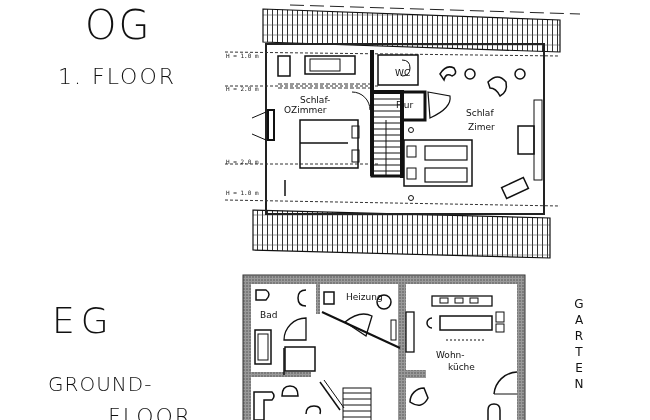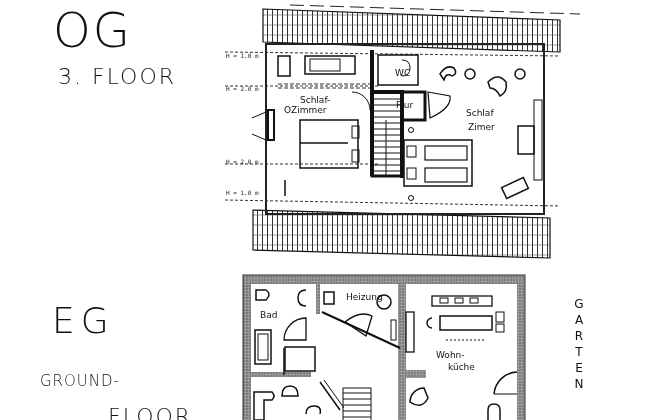--- a/index.html
+++ b/index.html
@@ -1,33 +1,33 @@
 <!DOCTYPE html>
 <html><head>
 <meta charset="utf-8">
 <style>
   html,body{margin:0;padding:0;background:#fff;}
   body{width:650px;height:420px;position:relative;overflow:hidden;font-family:"DejaVu Sans",sans-serif;color:#111;}
   .hand{position:absolute;font-family:"DejaVu Sans",sans-serif;font-weight:300;color:#111;letter-spacing:1px;}
-  .og{left:53px;top:2px;font-size:48px;letter-spacing:2px;text-align:right;}
+  .og{left:85px;top:2px;font-size:40px;letter-spacing:2px;text-align:right;}
   .floor1{left:58px;top:64px;font-size:22px;letter-spacing:2px;}
   .eg{left:52px;top:300px;font-size:36px;letter-spacing:6px;}
-  .ground{left:40px;top:372px;font-size:15px;letter-spacing:1px;}
+  .ground{left:48px;top:372px;font-size:20px;letter-spacing:1px;}
   .floor2{left:108px;top:404px;font-size:22px;letter-spacing:2px;}
   .garten{position:absolute;left:572px;top:296px;width:14px;font-size:12px;line-height:16px;text-align:center;font-family:"DejaVu Sans",sans-serif;}
   .garten span{display:block;}
   svg{position:absolute;left:0;top:0;}
   .label{font-family:"DejaVu Sans",sans-serif;font-size:9px;fill:#111;}
   .hlabel{font-family:"DejaVu Sans Mono",monospace;font-size:6px;fill:#222;}
 </style>
 </head>
 <body>
 
 <div class="hand og">OG</div>
-<div class="hand floor1">3. FLOOR</div>
+<div class="hand floor1">1. FLOOR</div>
 <div class="hand eg">EG</div>
 <div class="hand ground">GROUND-</div>
 <div class="hand floor2">FLOOR</div>
 
 <div class="garten">
   <span>G</span>
   <span>A</span>
   <span>R</span>
   <span>T</span>
   <span>E</span>

